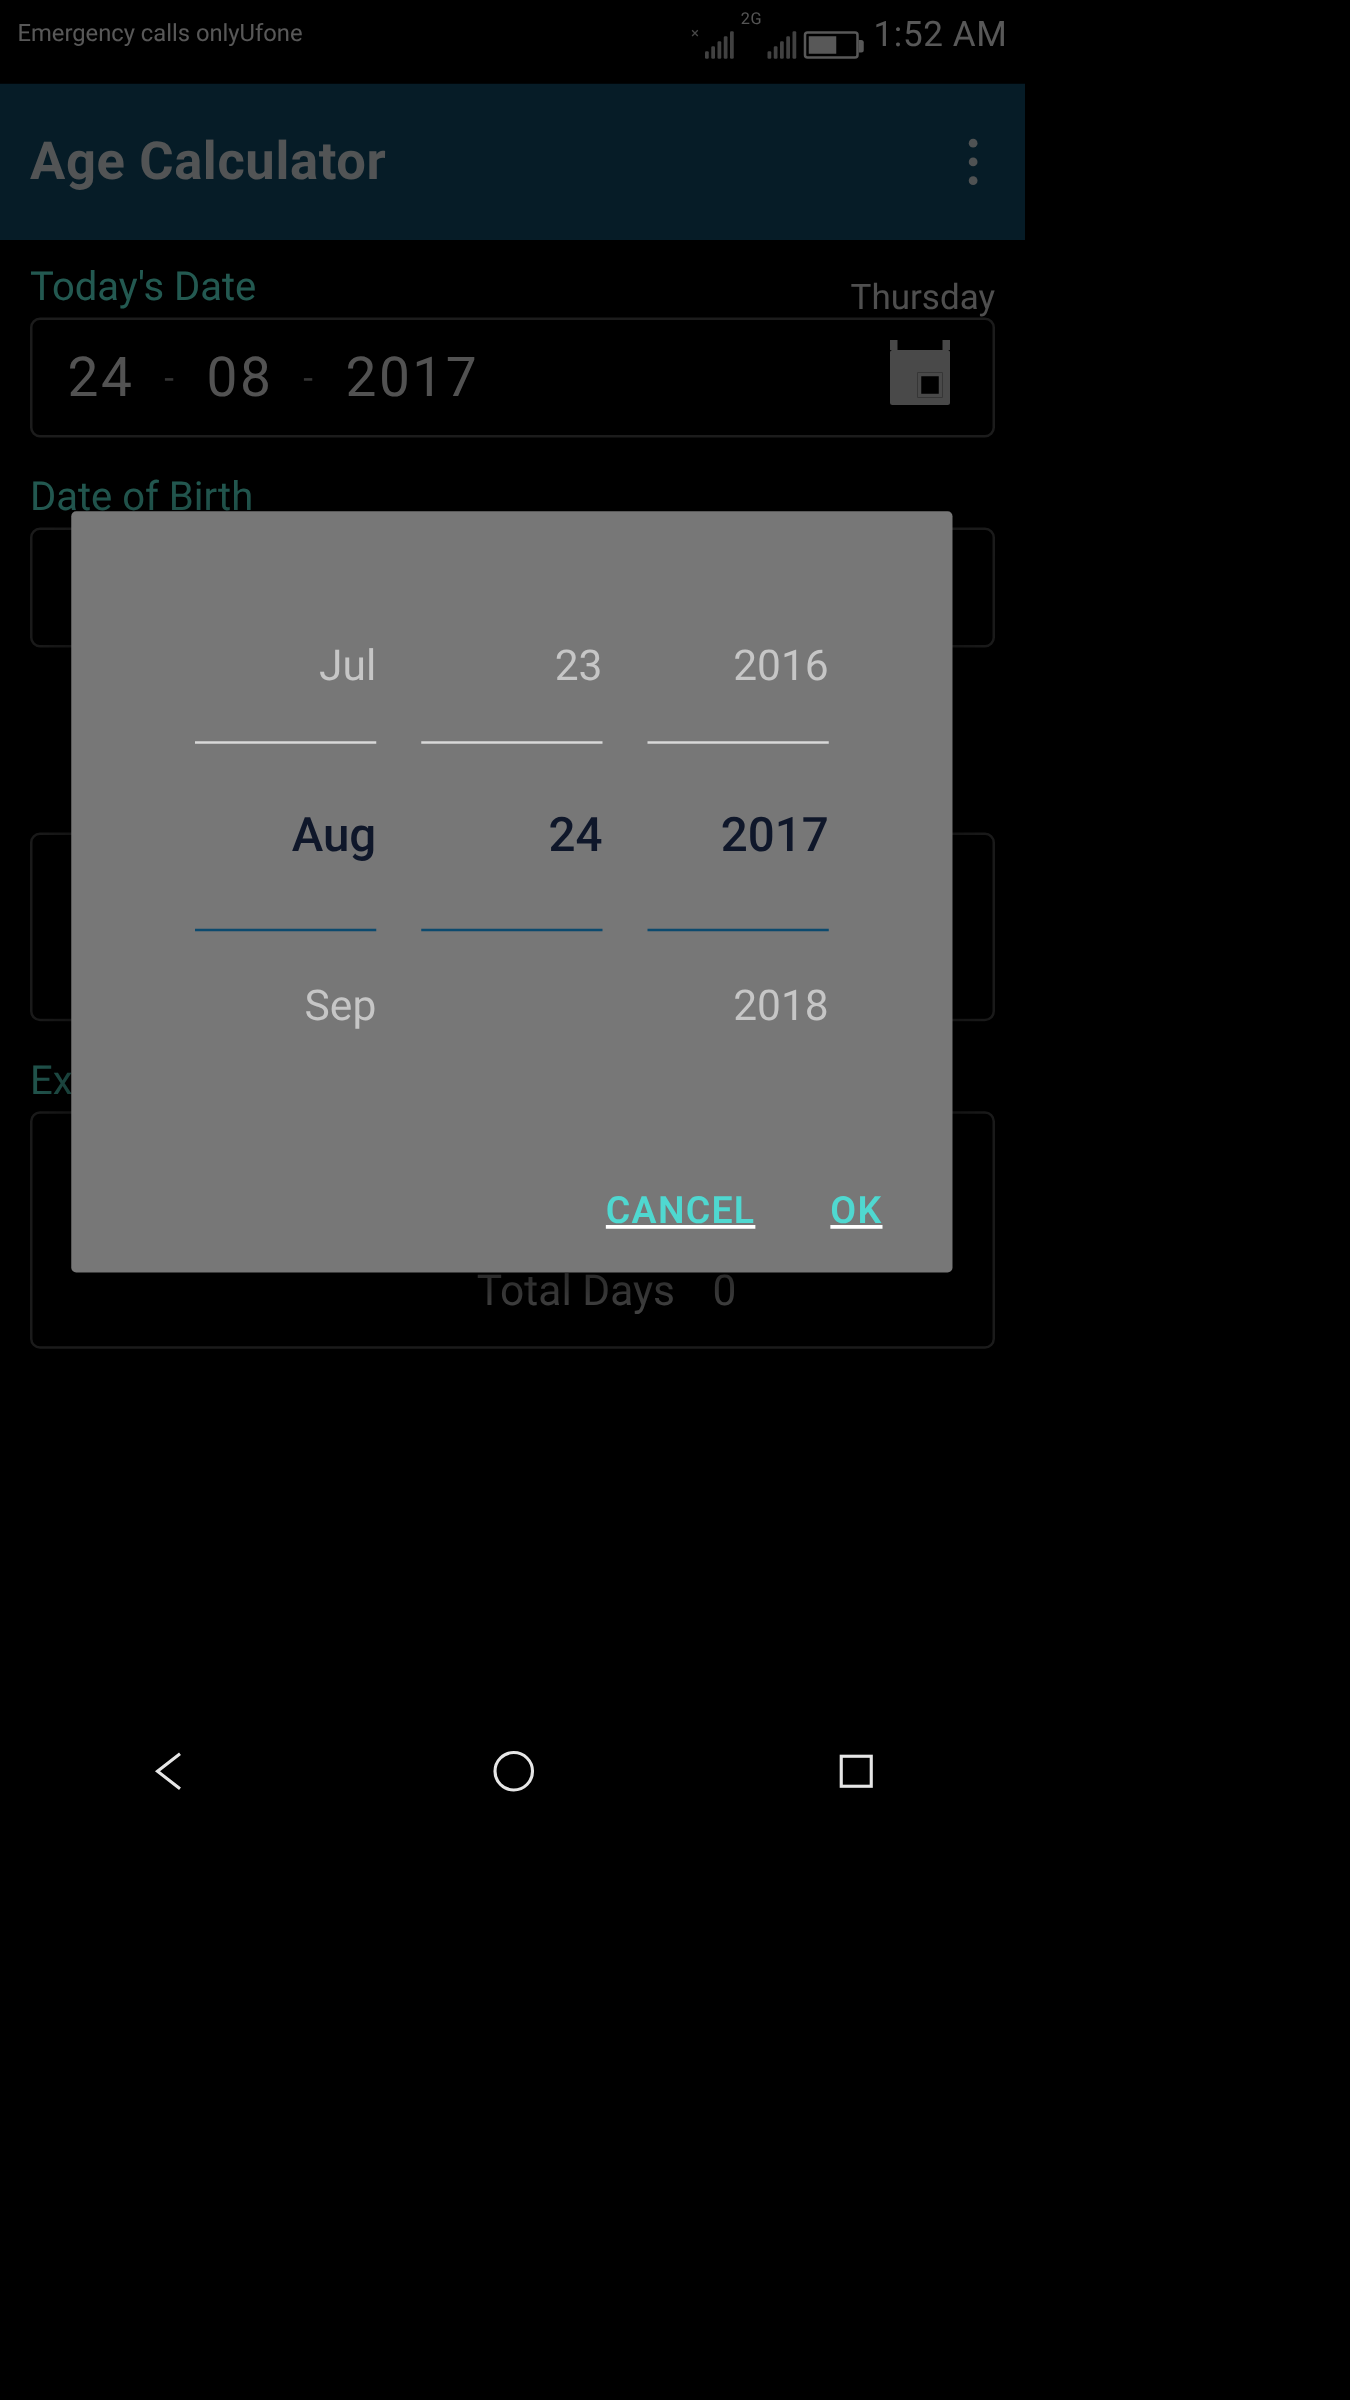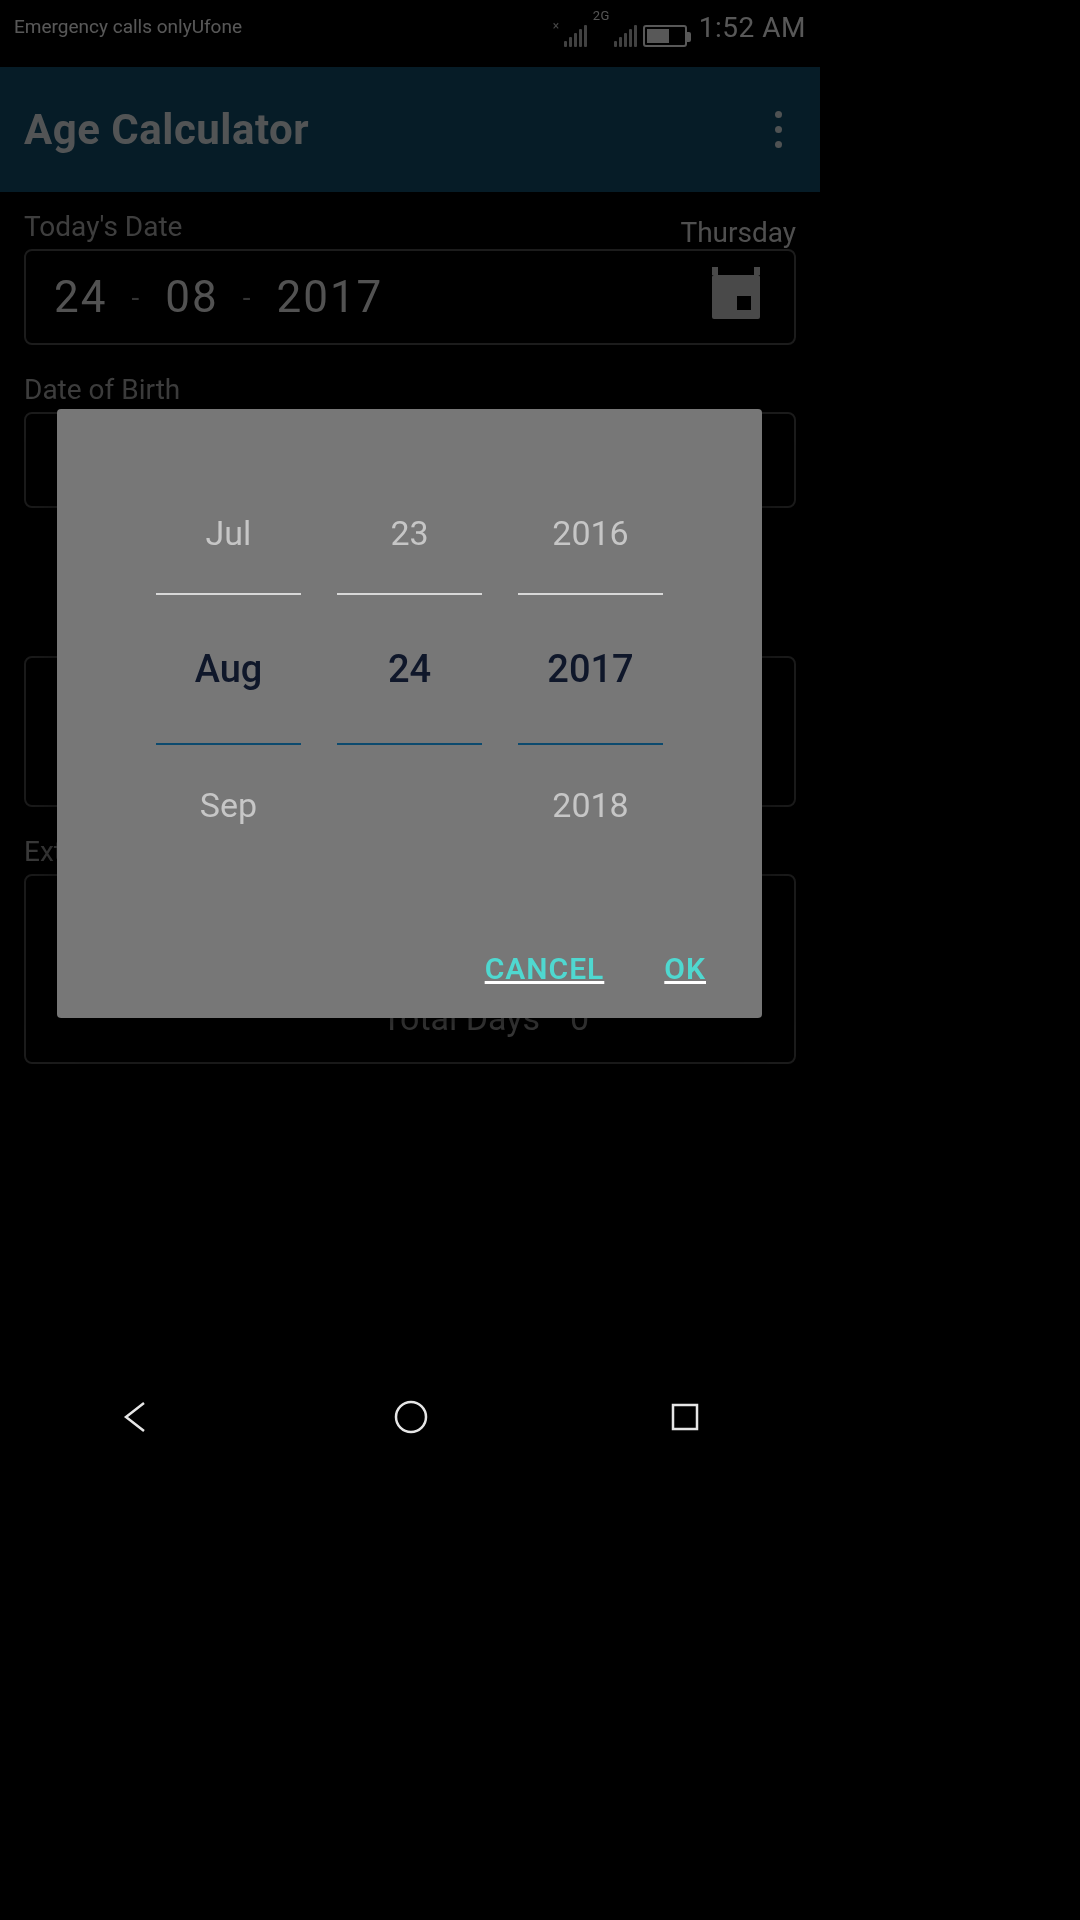--- a/index.html
+++ b/index.html
@@ -127,22 +127,22 @@
     width:7px; height:7px;
     background:#cfd7da;
     border-radius:50%;
   }
 
   
   .page {
     padding: 18px 24px 0 24px;
   }
   .section-label {
-    color: #a3a3a3;
-    font-size: 28px;
+    color: #5eead4;
+    font-size: 32px;
     margin-bottom: 6px;
   }
   .row-with-day {
     display:flex;
     justify-content:space-between;
     align-items:flex-end;
   }
   .dayname {
     color: #d0d0d0;
     font-size: 28px;
@@ -256,21 +256,21 @@
   .picker-area{
     flex:1;
     display:flex;
     justify-content:center;
     align-items:flex-start;
     gap:36px;
     padding-top: 90px;
   }
   .wheel{
     width:145px;
-    text-align:center;
+    text-align:right;
   }
   .wheel .faded{
     color:#c6c6c6;
     font-size:34px;
     padding: 14px 0 40px 0;
   }
   .wheel .faded.below{
     padding: 40px 0 14px 0;
   }
   .wheel .selected{

